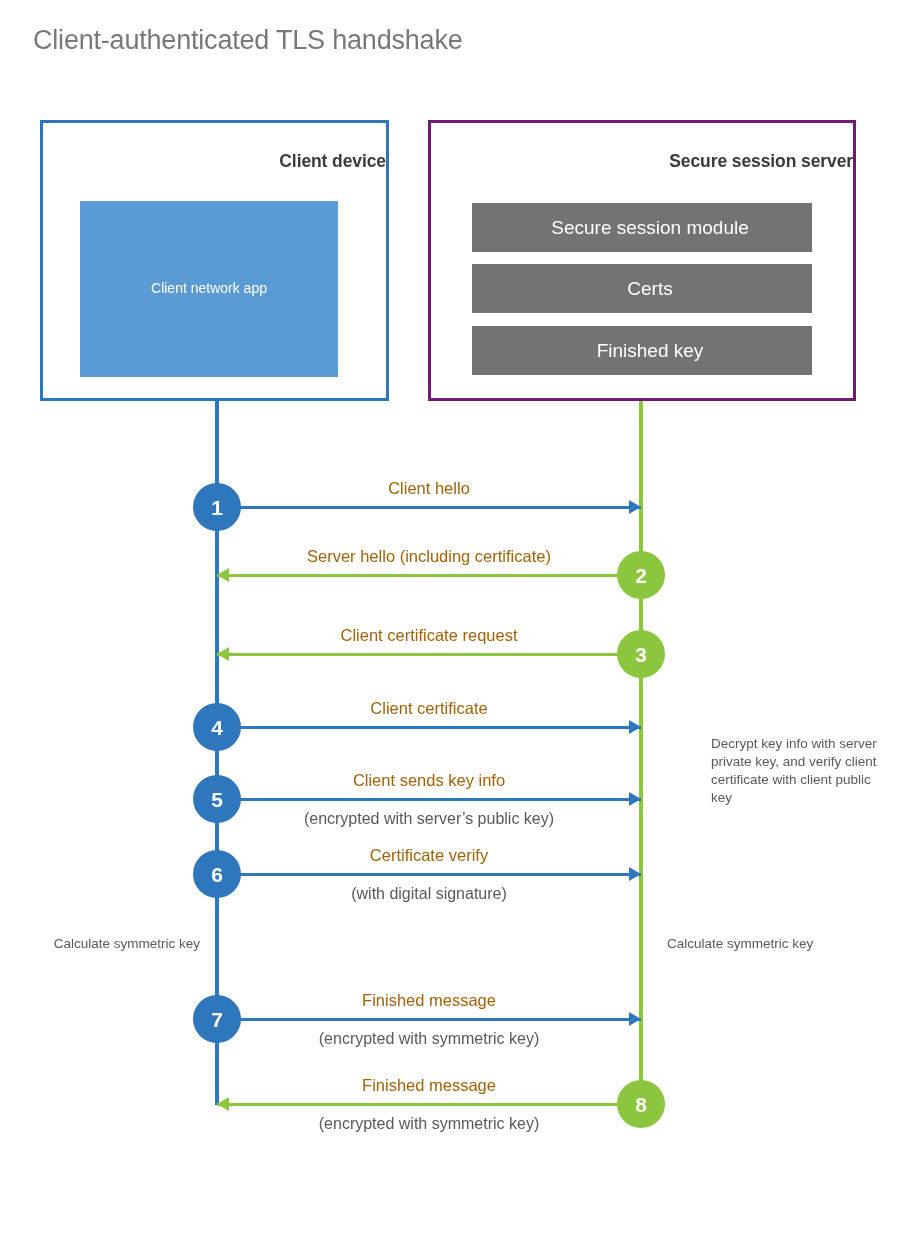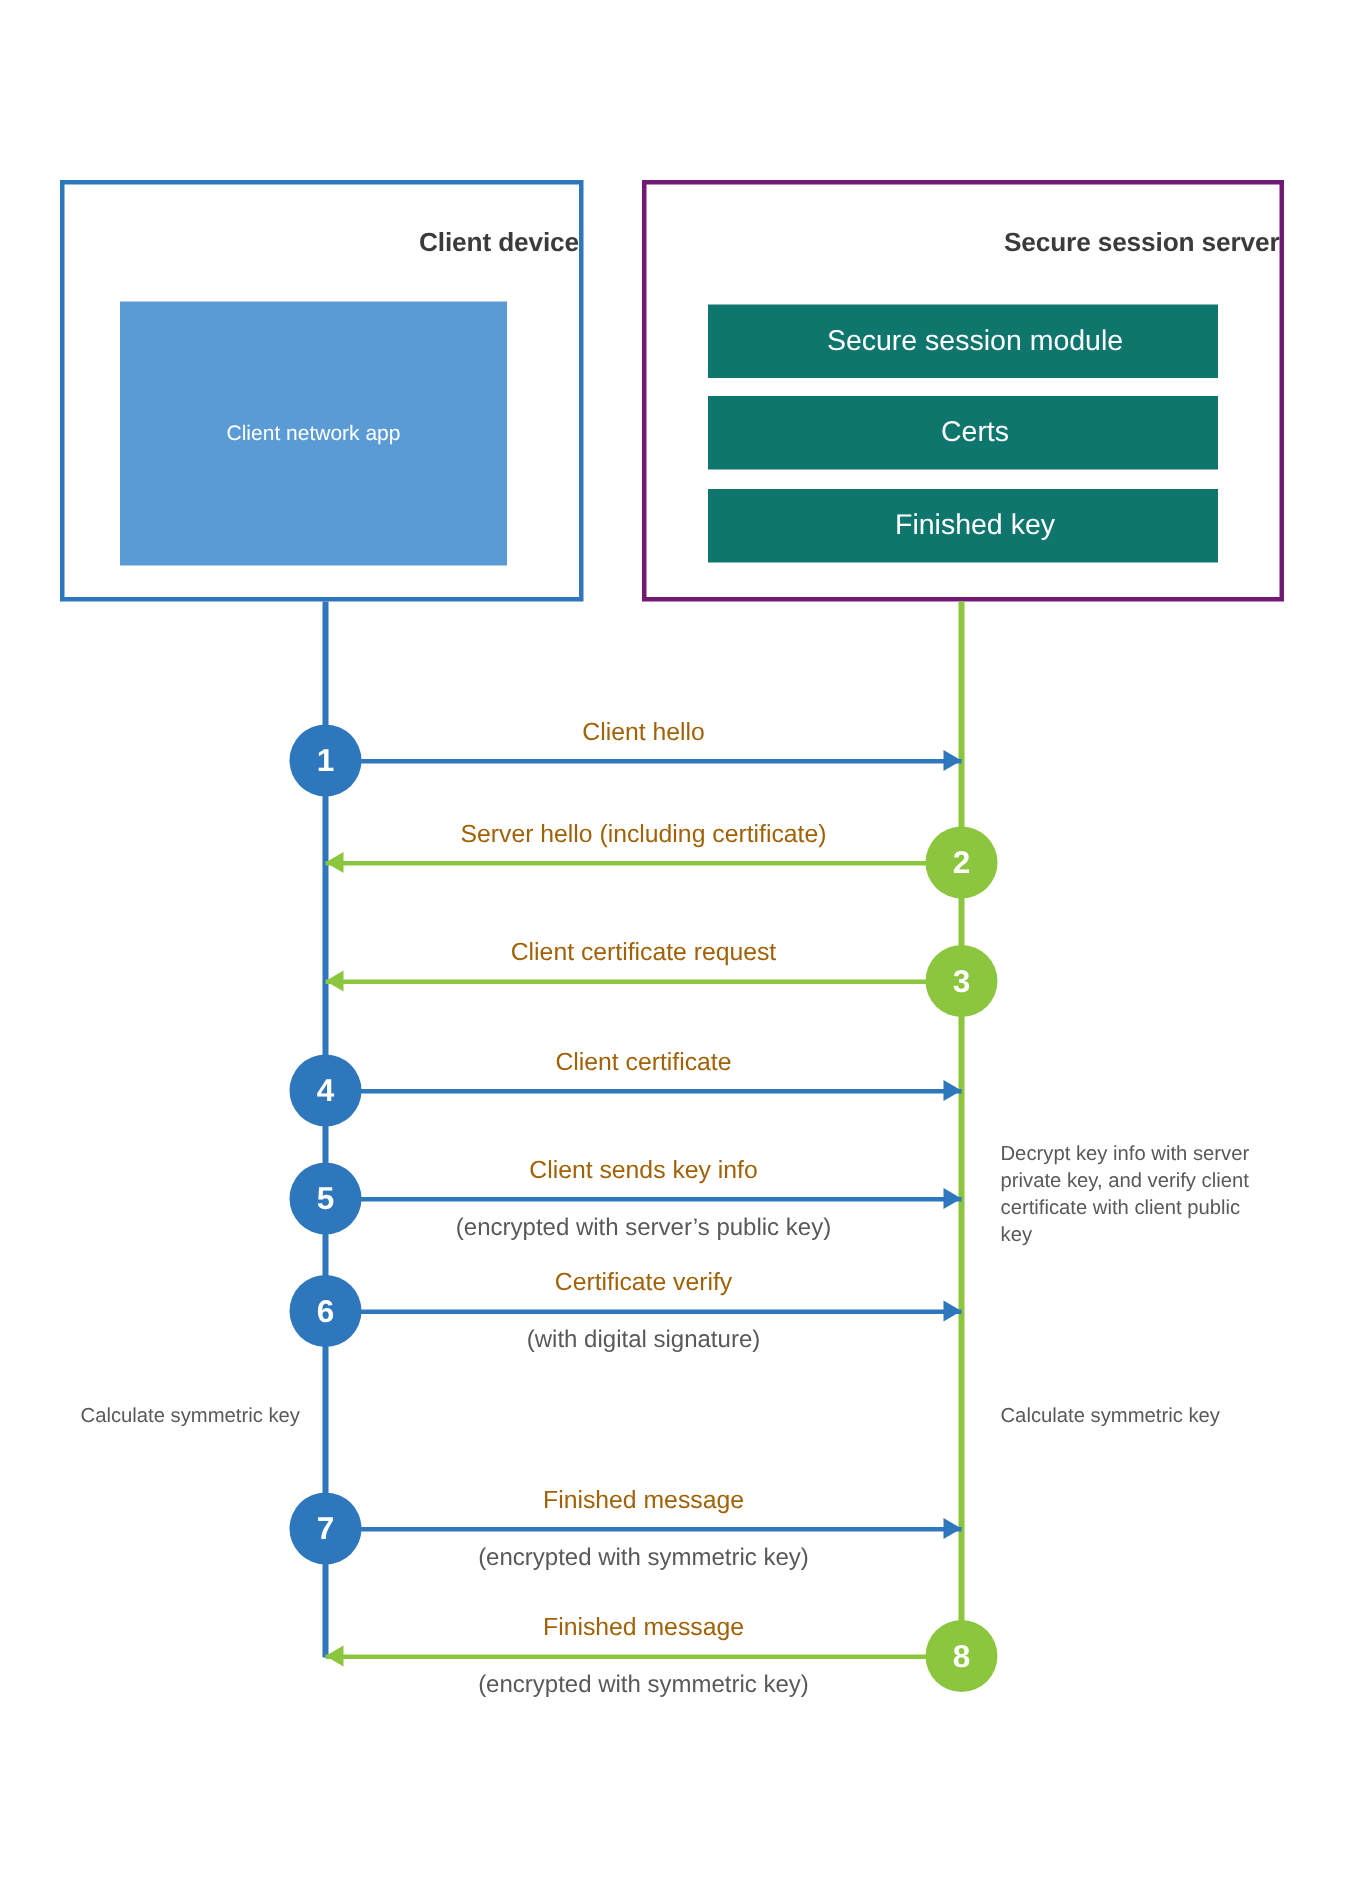--- a/index.html
+++ b/index.html
@@ -79,21 +79,21 @@
     top: 78px;
     width: 258px;
     height: 176px;
     background: #5b9bd5;
     font-size: 14px;
   }
   .inner-block.server-item {
     left: 41px;
     width: 340px;
     height: 49px;
-    background: #0f766e;
+    background: #737373;
     font-size: 19px;
     padding-left: 16px;
   }
   .inner-block.server-item.i0 { top: 80px; }
   .inner-block.server-item.i1 { top: 141px; }
   .inner-block.server-item.i2 { top: 203px; }
 
   
   .lifeline {
     position: absolute;
@@ -194,20 +194,21 @@
   }
   .note.right-note { left: 667px; width: 180px; text-align: left; }
   .note.left-note  { right: 700px; width: 170px; text-align: right; }
   .note.server-note{ left: 667px; width: 180px; text-align: left; }
 </style>
 </head>
 <body>
 
 <div id="stage">
 
+  <div class="page-title">Client-authenticated TLS handshake</div>
 
   <div class="actor-box client">
     <div class="actor-title">Client device</div>
     <div class="inner-block client-app">Client network app</div>
   </div>
 
   <div class="actor-box server">
     <div class="actor-title">Secure session server</div>
     <div class="inner-block server-item i0">Secure session module</div>
     <div class="inner-block server-item i1">Certs</div>
@@ -271,17 +272,17 @@
 
   <div class="step-circle blue" style="left:193px; top:483px;">1</div>
   <div class="step-circle green" style="left:617px; top:551px;">2</div>
   <div class="step-circle green" style="left:617px; top:630px;">3</div>
   <div class="step-circle blue" style="left:193px; top:703px;">4</div>
   <div class="step-circle blue" style="left:193px; top:775px;">5</div>
   <div class="step-circle blue" style="left:193px; top:850px;">6</div>
   <div class="step-circle blue" style="left:193px; top:995px;">7</div>
   <div class="step-circle green" style="left:617px; top:1080px;">8</div>
 
-  <div class="note server-note" style="top:760px;">Decrypt key info with server private key, and verify client certificate with client public key</div>
+  <div class="note server-note" style="top:735px;margin-left:44px;">Decrypt key info with server private key, and verify client certificate with client public key</div>
   <div class="note left-note" style="top:935px;">Calculate symmetric key</div>
   <div class="note right-note" style="top:935px;">Calculate symmetric key</div>
 
 </div>
 
 </body></html>

